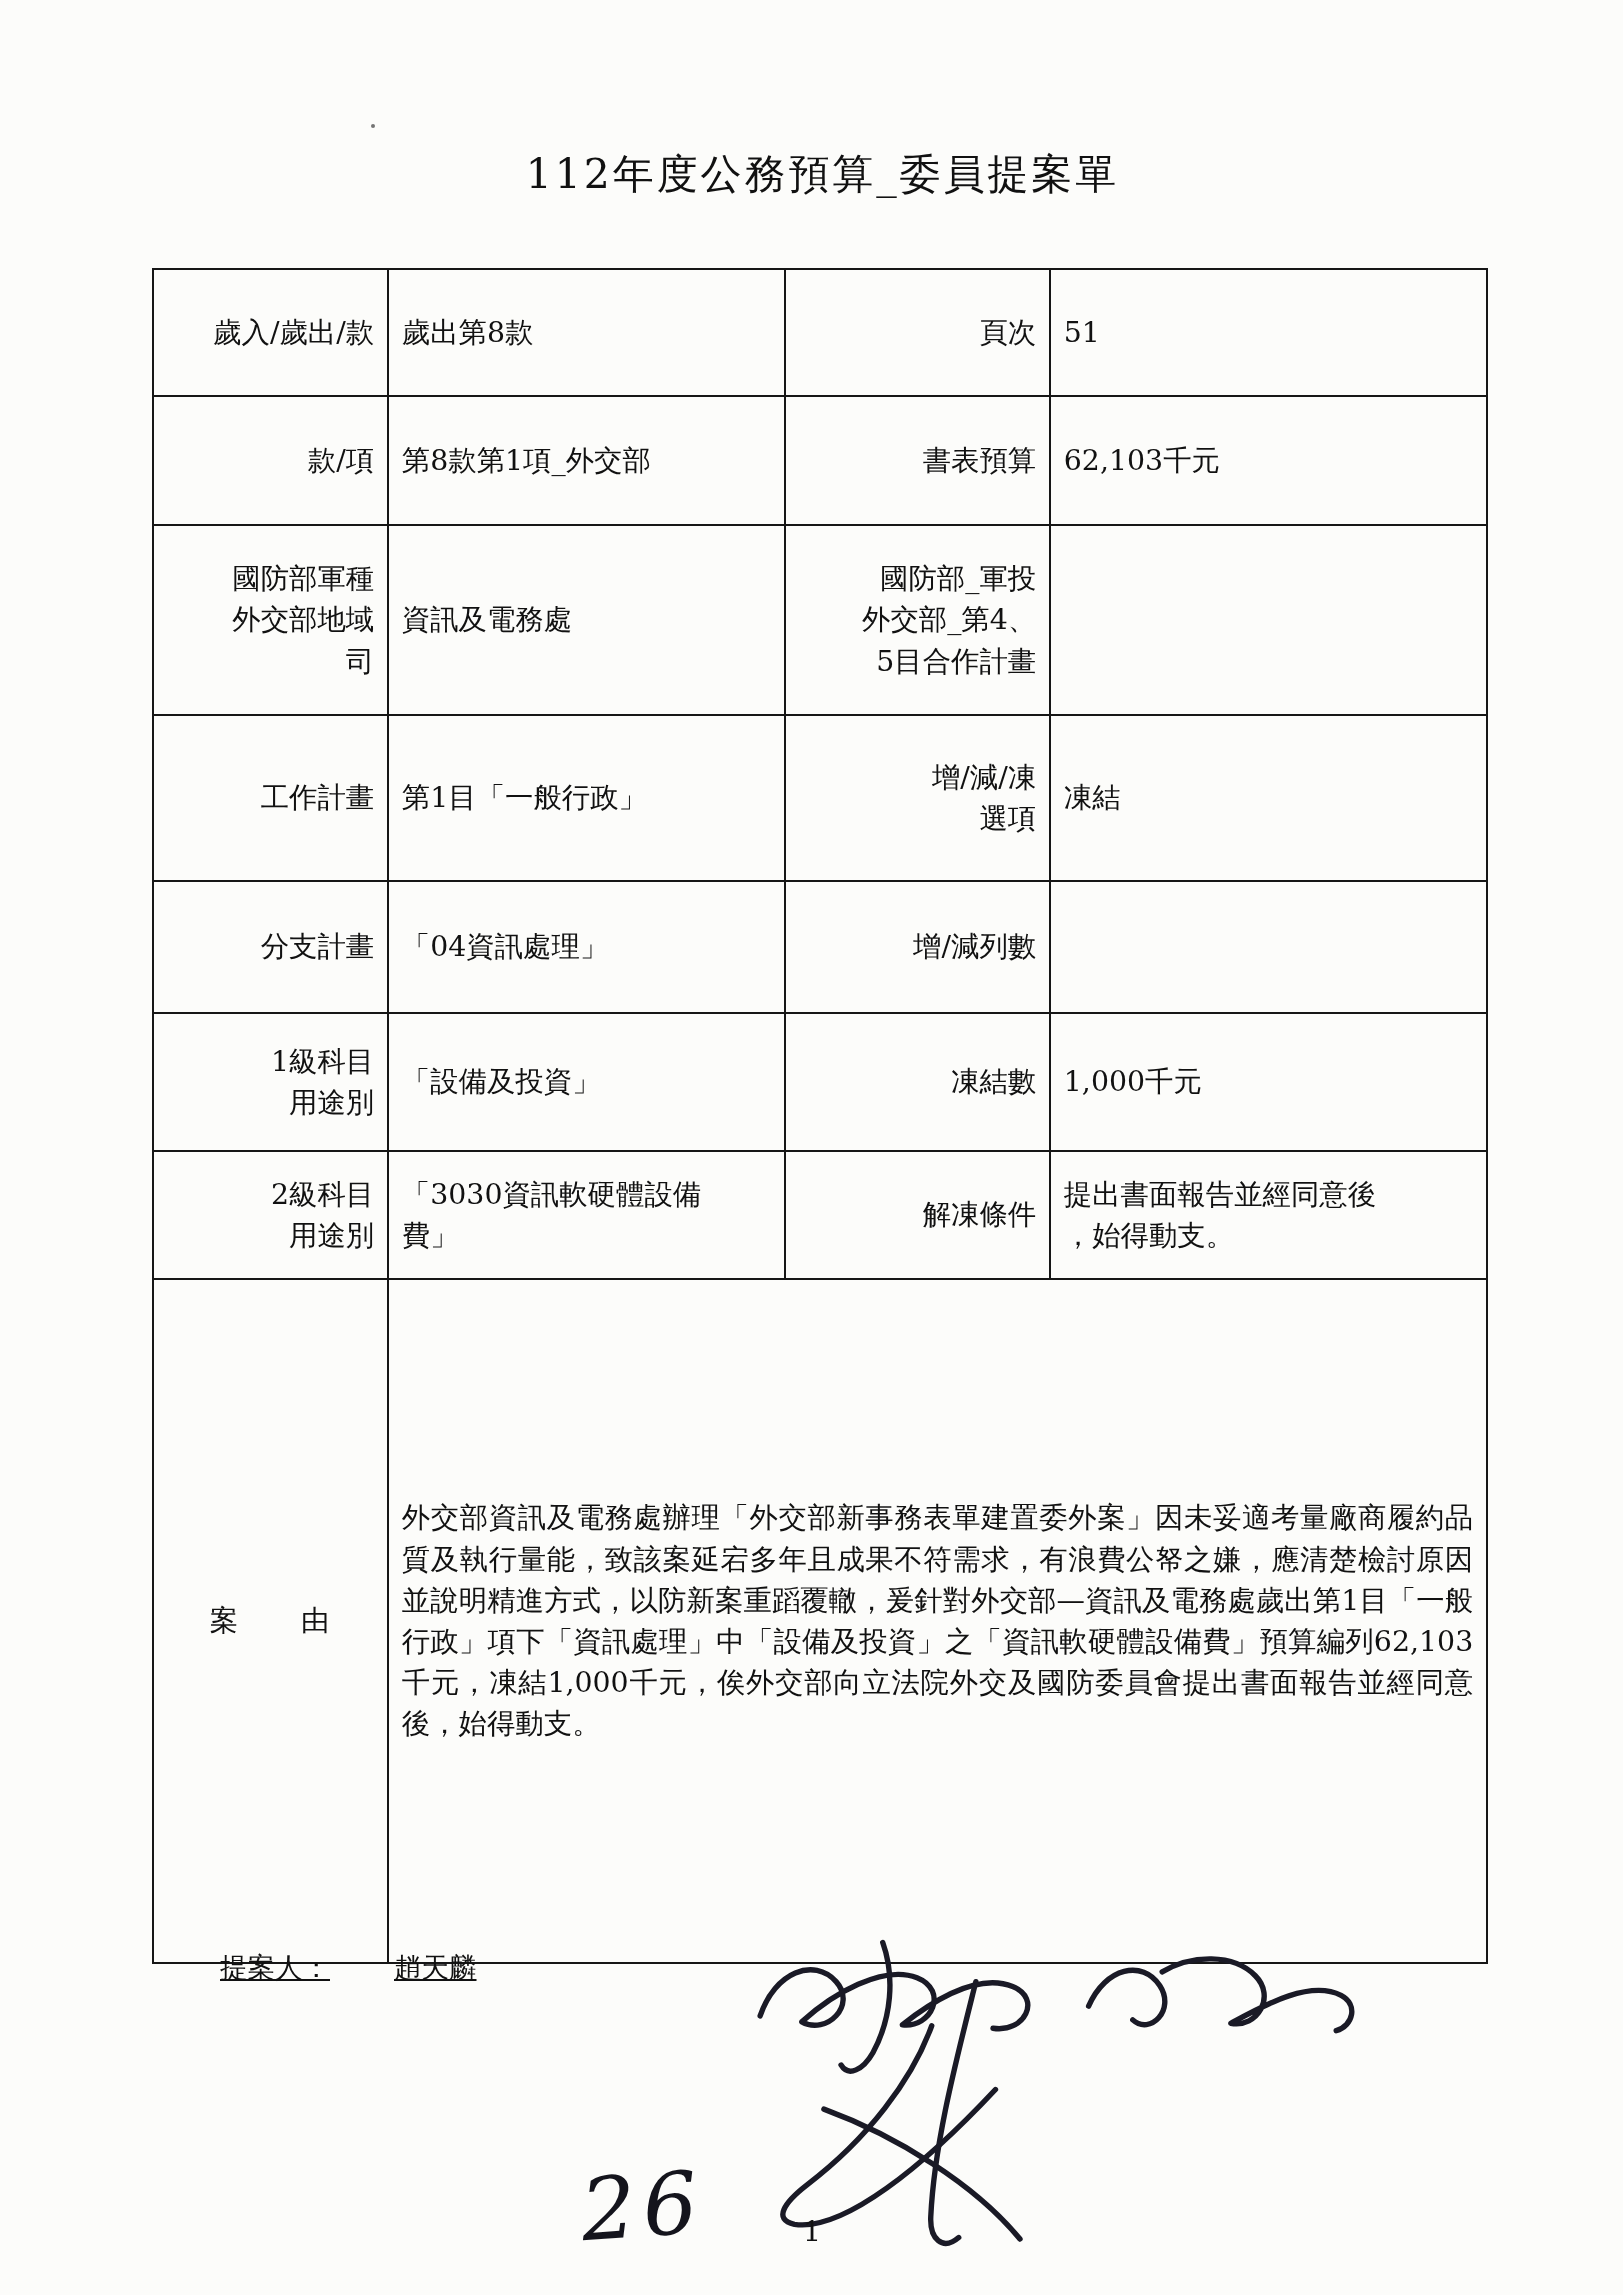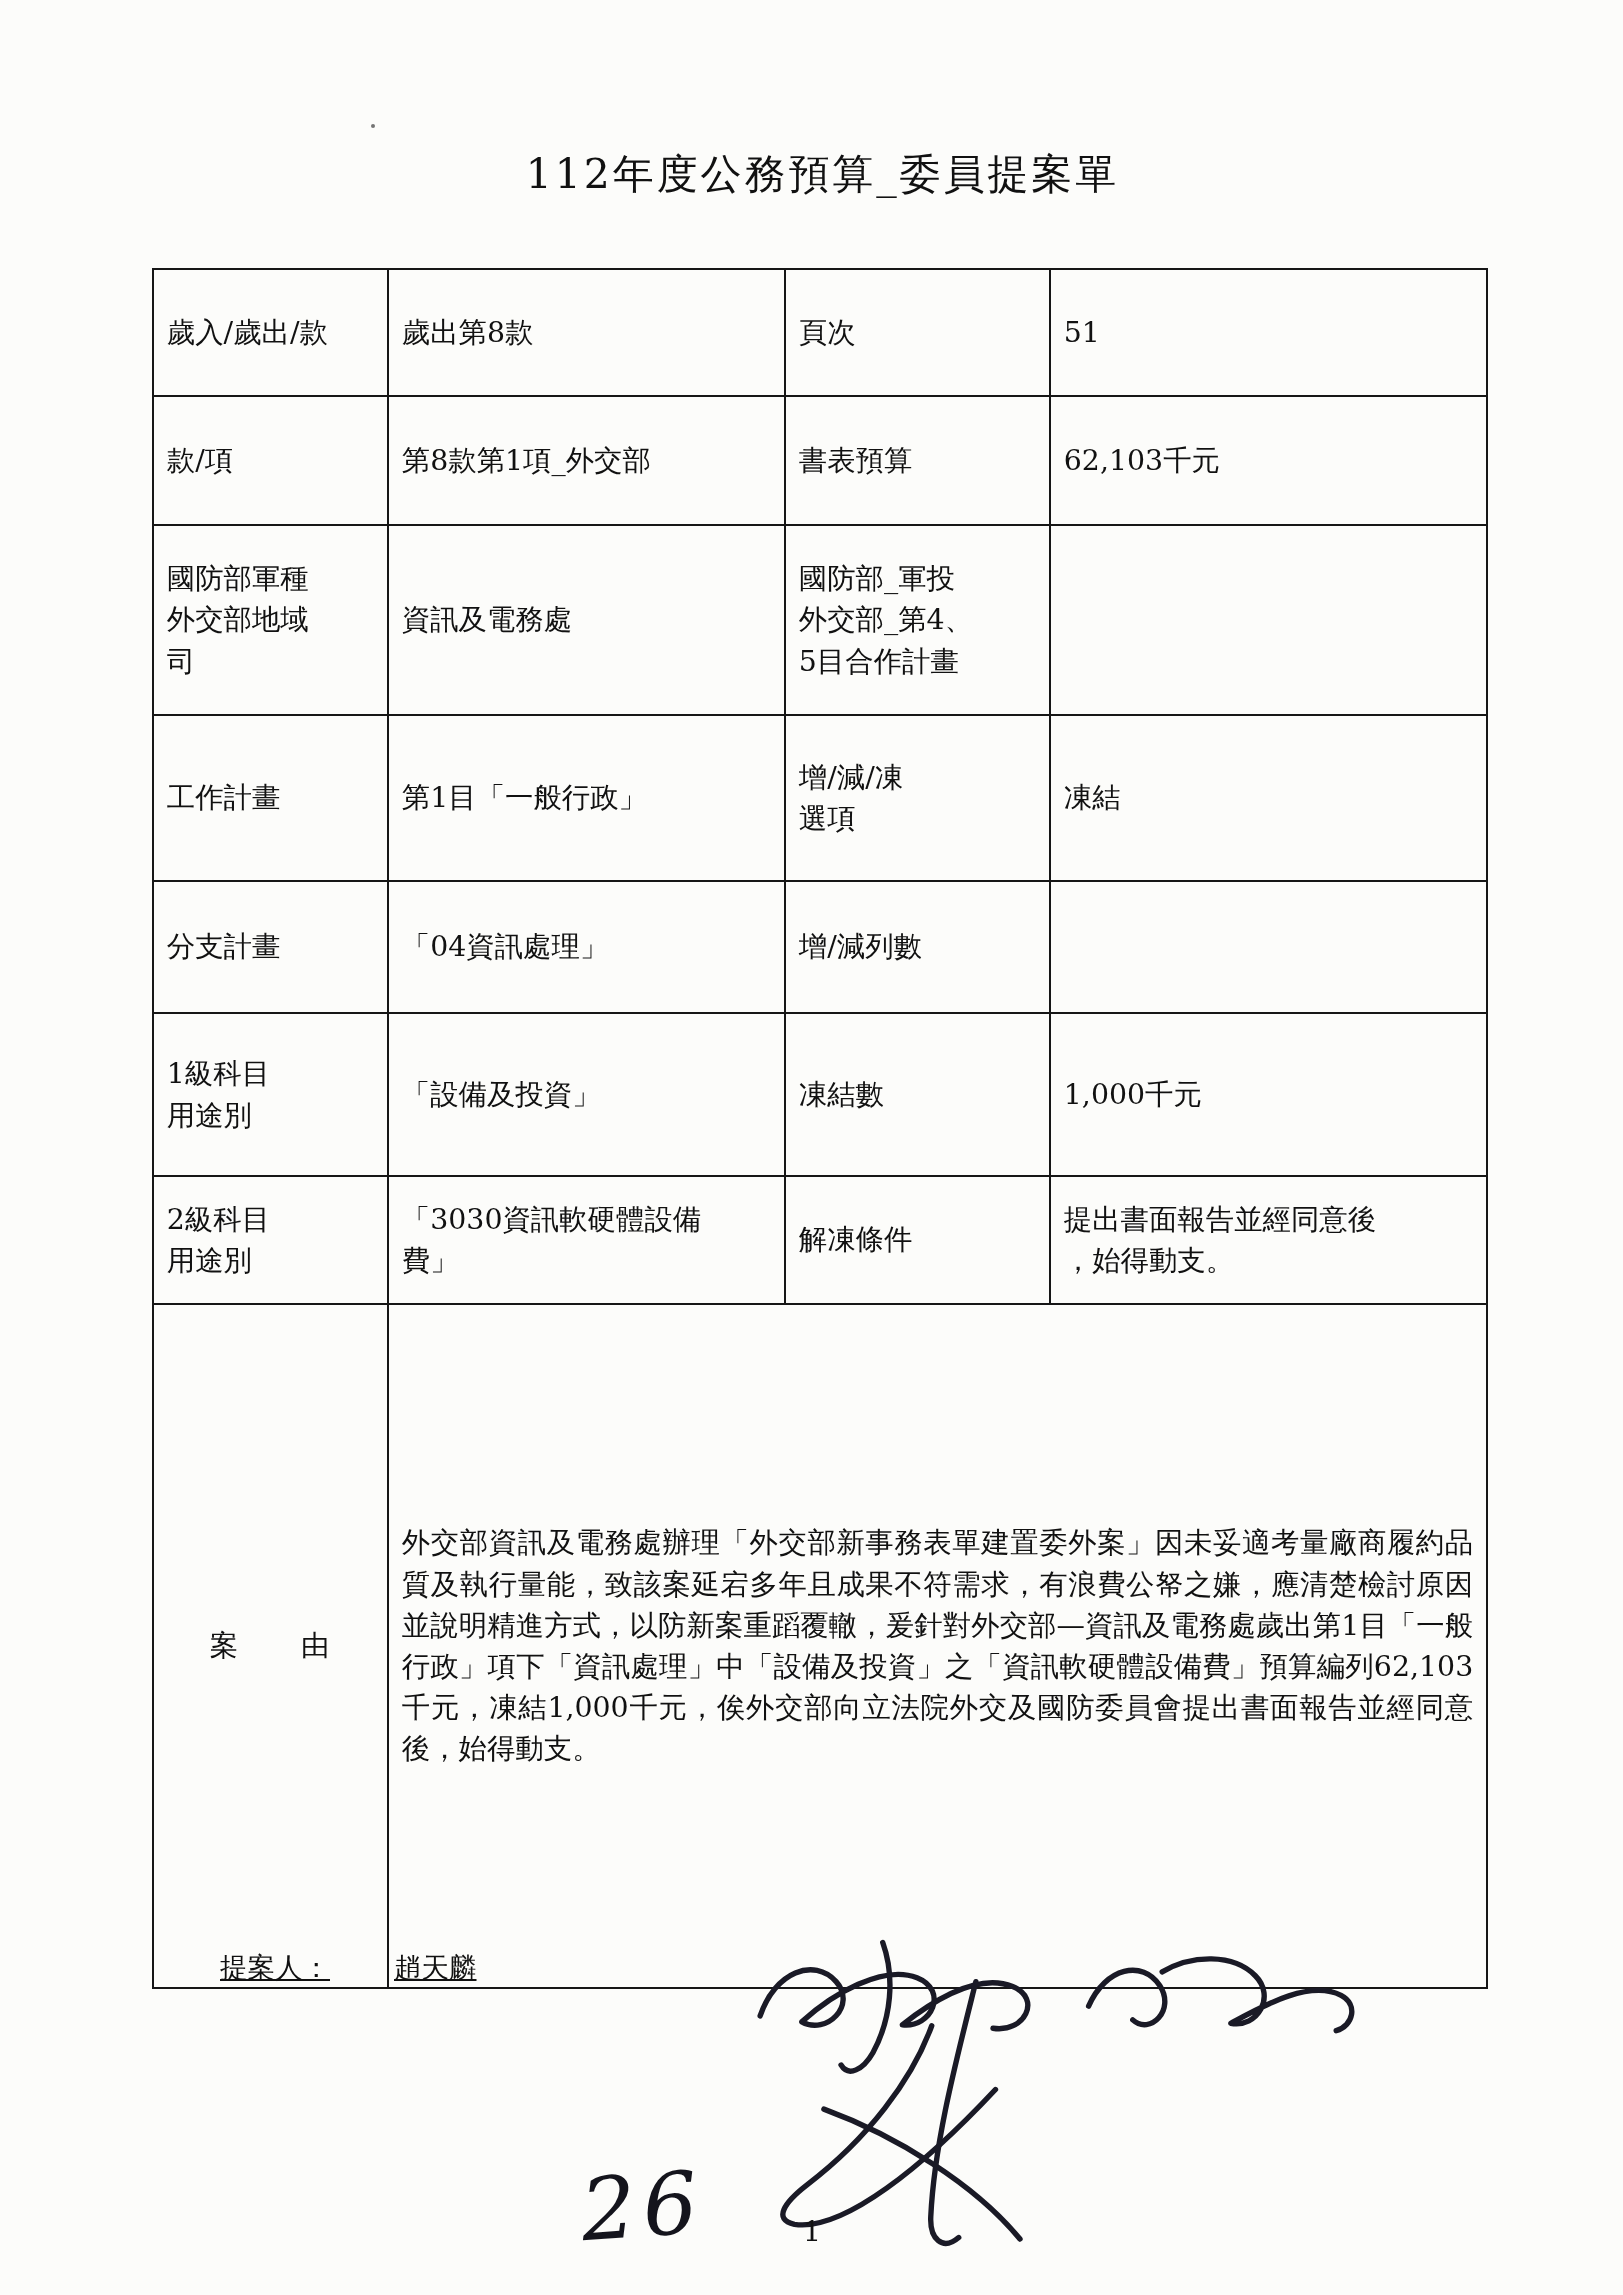--- a/index.html
+++ b/index.html
@@ -34,21 +34,21 @@
   }
   table.doc-table td {
     border: 2.5px solid #161616;
     font-size: 28.4px;
     line-height: 1.45;
     padding: 6.9px 12.8px;
     vertical-align: middle;
     white-space: pre-line;
     color: #111;
   }
-  td.lab { text-align: left; padding-left: 5.9px; padding-right: 5.9px; border-radius: 12px; }
+  td.lab { text-align: right; padding-left: 5.9px; padding-right: 5.9px; border-radius: 12px; }
   td.val { text-align: left; }
   td.case-label { text-align: center; font-size: 30px; letter-spacing: 2px; }
   td.case-text {
     font-size: 34px;
     line-height: 94px;
     text-align: justify;
     vertical-align: top;
     padding: 12.8px 19.6px 4.9px 19.6px;
   }
   .footer-line {
@@ -126,21 +126,21 @@
     <td class="lab">增/減/凍
 選項</td>
     <td class="val">凍結</td>
   </tr>
   <tr style="height:132px">
     <td class="lab">分支計畫</td>
     <td class="val">「04資訊處理」</td>
     <td class="lab">增/減列數</td>
     <td class="val"></td>
   </tr>
-  <tr style="height:163px">
+  <tr style="height:138px">
     <td class="lab">1級科目
 用途別</td>
     <td class="val">「設備及投資」</td>
     <td class="lab">凍結數</td>
     <td class="val">1,000千元</td>
   </tr>
   <tr style="height:128px">
     <td class="lab">2級科目
 用途別</td>
     <td class="val">「3030資訊軟硬體設備

